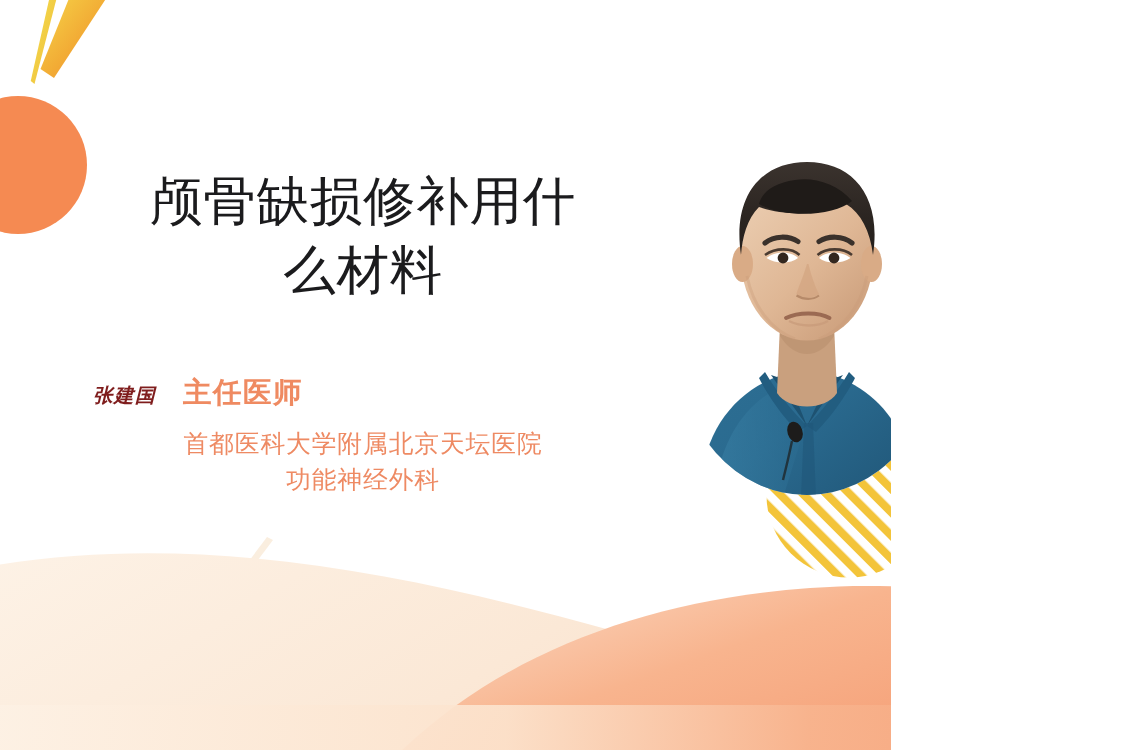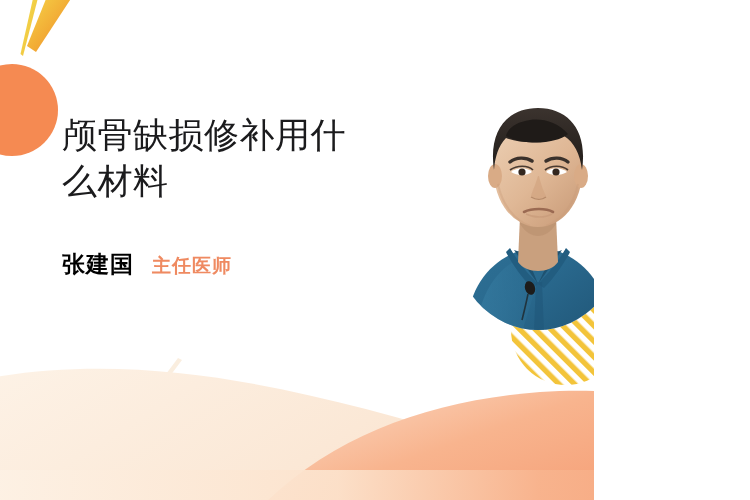--- a/index.html
+++ b/index.html
@@ -4,38 +4,39 @@
 <style>
   html,body{margin:0;padding:0;}
   body{
     width:750px;height:500px;overflow:hidden;
     font-family:"Liberation Sans","DejaVu Sans",sans-serif;
     background:#ffffff;
   }
   #card{
     position:relative;width:594px;height:500px;overflow:hidden;
     background:#ffffff;
+    text-align:center;
   }
   .layer{position:absolute;top:0;left:0;width:750px;height:500px;}
   svg.layer{display:block;}
 
   
   #text-block{
     position:absolute;left:62px;top:112px;width:360px;z-index:40;
   }
   #video-title{
     font-size:35px;line-height:1.30;color:#1b1b1d;
     letter-spacing:.5px;font-weight:400;margin:0;
     white-space:pre-wrap;
   }
   #doctor-line{
     margin-top:46px;display:flex;align-items:baseline;
   }
   #doctor-name{
-    font-size:23px;font-weight:700;color:#000000;letter-spacing:1px;
+    font-size:13px;font-weight:700;color:#7f1d1d;letter-spacing:1px;font-style:italic;
   }
   #doctor-rank{
     font-size:19px;font-weight:700;color:#ef8a61;letter-spacing:1px;
     margin-left:18px;
   }
   #hospital{
     margin-top:9px;font-size:16.5px;line-height:1.48;
     color:#ee8a63;letter-spacing:.6px;white-space:pre-wrap;
   }
 
@@ -221,15 +222,17 @@
 
   <div id="text-block">
     <div id="video-title">颅骨缺损修补用什
 么材料</div>
 
     <div id="doctor-line">
       <span id="doctor-name">张建国</span>
       <span id="doctor-rank">主任医师</span>
     </div>
 
+    <div id="hospital">首都医科大学附属北京天坛医院
+功能神经外科</div>
   </div>
 
 </div>
 
 </body></html>

